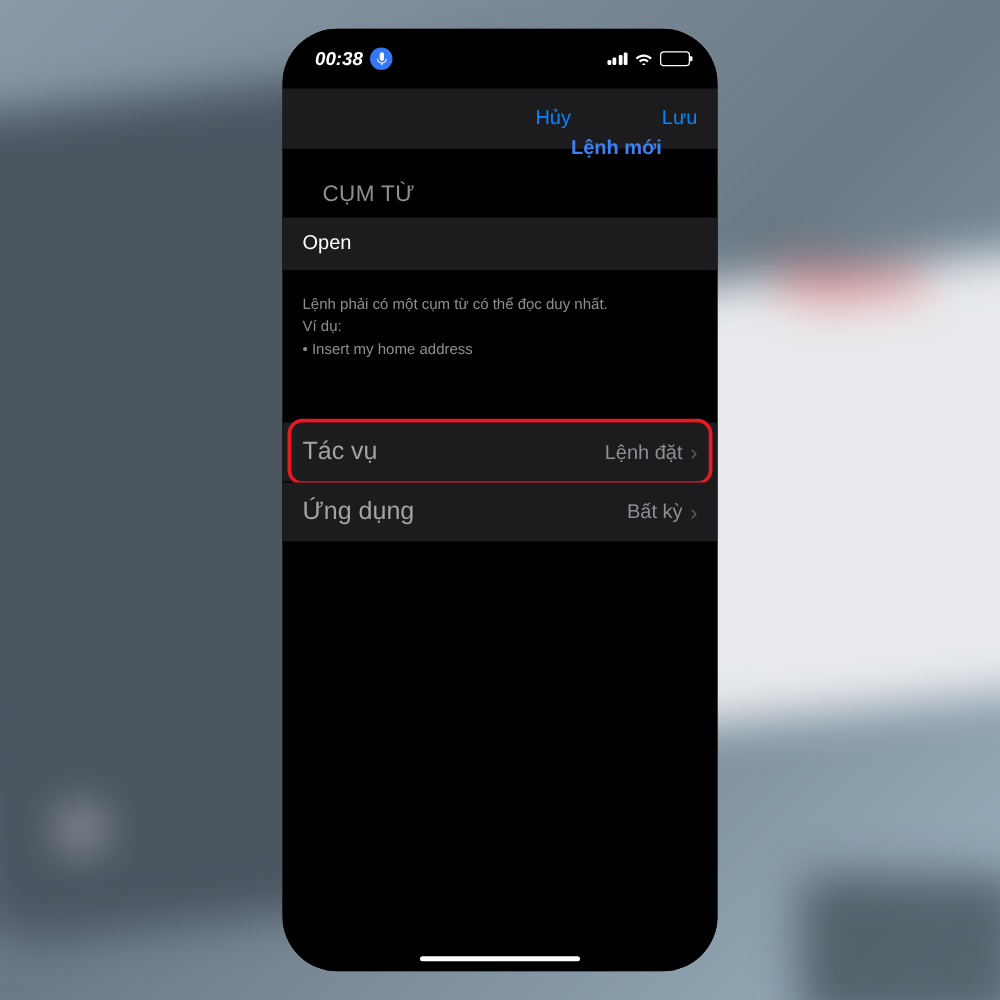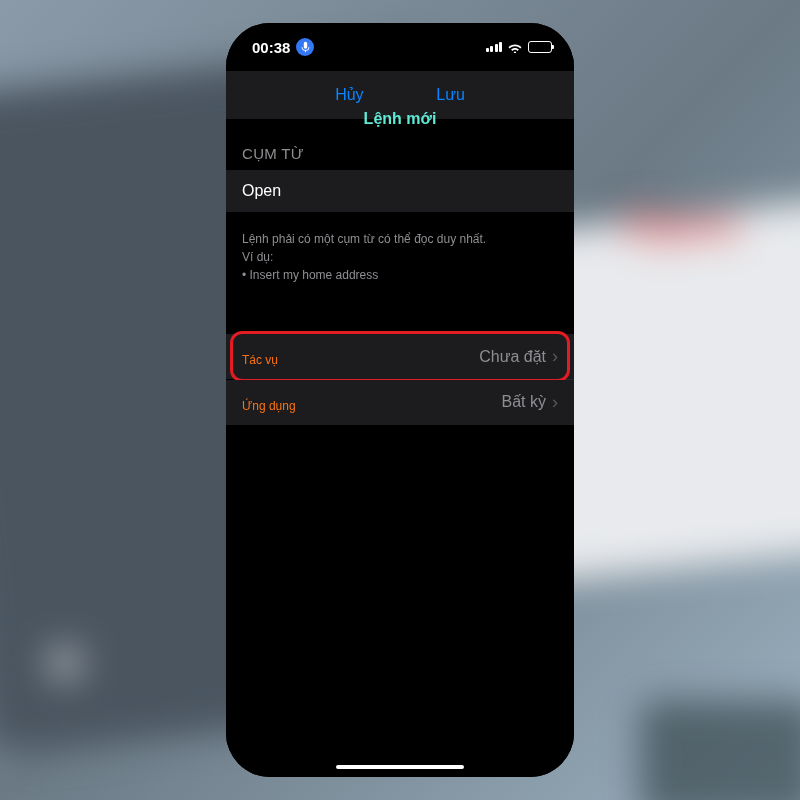--- a/index.html
+++ b/index.html
@@ -91,20 +91,21 @@
       padding: 0 22px 0 26px;
       color: #fff;
       font-size: 15px;
       font-weight: 600;
       background: #000;
     }
     .status-left {
       display: flex;
       align-items: center;
       gap: 6px;
+      font-style: italic;
     }
     .mic-icon {
       width: 18px;
       height: 18px;
       background: #3478f6;
       border-radius: 50%;
       display: flex;
       align-items: center;
       justify-content: center;
     }
@@ -137,65 +138,65 @@
       width: 2px;
       height: 4px;
       background: #fff;
       border-radius: 0 1px 1px 0;
     }
     .battery-fill { width: 78%; height: 100%; background: #fff; border-radius: 1px; }
     .nav-bar {
       height: 48px;
       display: flex;
       align-items: center;
-      justify-content: center;
+      justify-content: flex-end;
       padding: 0 16px;
       background: #1c1c1e;
     }
     .nav-btn {
       color: #0a84ff;
       font-size: 16px;
       font-weight: 400;
     }
     .nav-title {
-      color: #5eead4;
+      color: #3b82f6;
       font-size: 16px;
       font-weight: 600;
       margin-top: 47px;
     }
     .content {
       background: #000;
       height: calc(100% - 96px);
       padding-top: 18px;
     }
     .section-header {
       color: #8e8e93;
-      font-size: 15px;
-      padding: 8px 16px 8px;
+      font-size: 18px;
+      padding: 8px 32px 8px;
       letter-spacing: 0.3px;
     }
     .cell {
       background: #1c1c1e;
       padding: 12px 16px;
       display: flex;
       align-items: flex-end;
       justify-content: space-between;
       position: relative;
     }
     .cell-input {
       color: #fff;
       font-size: 16px;
       background: transparent;
       border: none;
       width: 100%;
       outline: none;
     }
     .cell-label {
-      color: #f97316;
-      font-size: 12px;
+      color: #a3a3a3;
+      font-size: 20px;
     }
     .cell-value {
       color: #8e8e93;
       font-size: 16px;
       display: flex;
       align-items: center;
       gap: 6px;
     }
     .chevron {
       color: #5a5a5e;
@@ -285,21 +286,21 @@
         <div>Lệnh phải có một cụm từ có thể đọc duy nhất.</div>
         <div>Ví dụ:</div>
         <div>• Insert my home address</div>
       </div>
 
       <div class="section-gap"></div>
 
       <div class="cell hl">
         <span class="cell-label">Tác vụ</span>
         <span class="cell-value">
-          <span>Chưa đặt</span>
+          <span>Lệnh đặt</span>
           <span class="chevron">›</span>
         </span>
         <div class="highlight"></div>
       </div>
       <div class="separator"></div>
       <div class="cell">
         <span class="cell-label">Ứng dụng</span>
         <span class="cell-value">
           <span>Bất kỳ</span>
           <span class="chevron">›</span>

